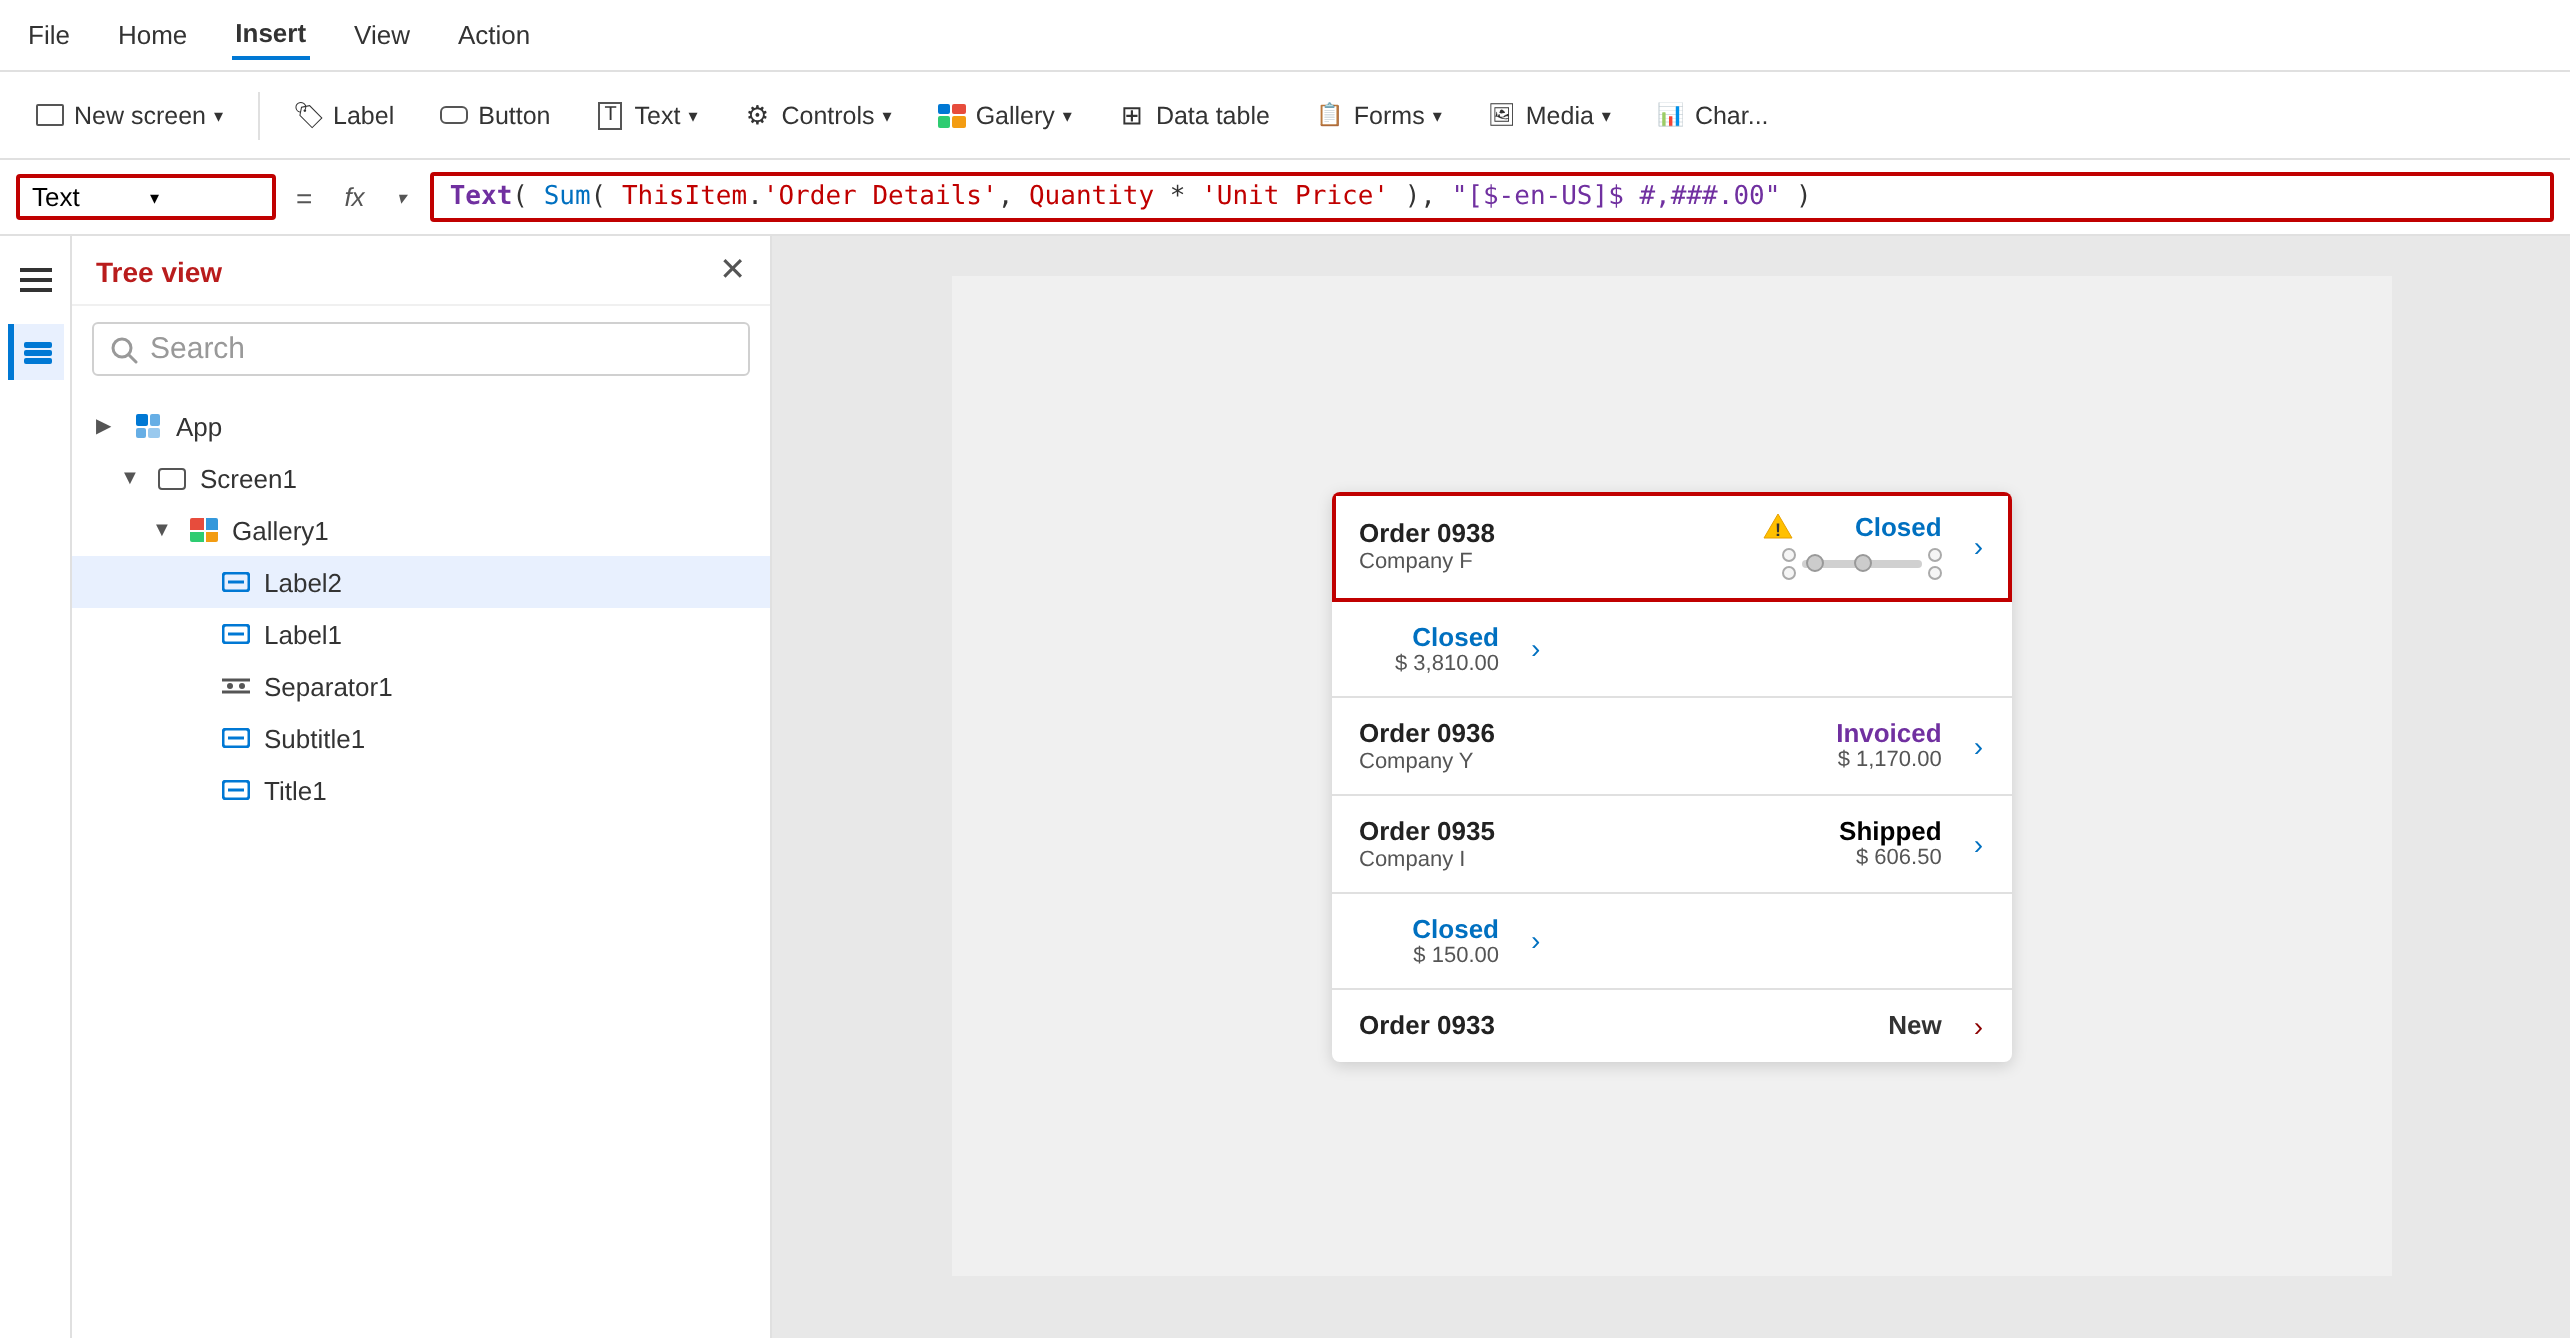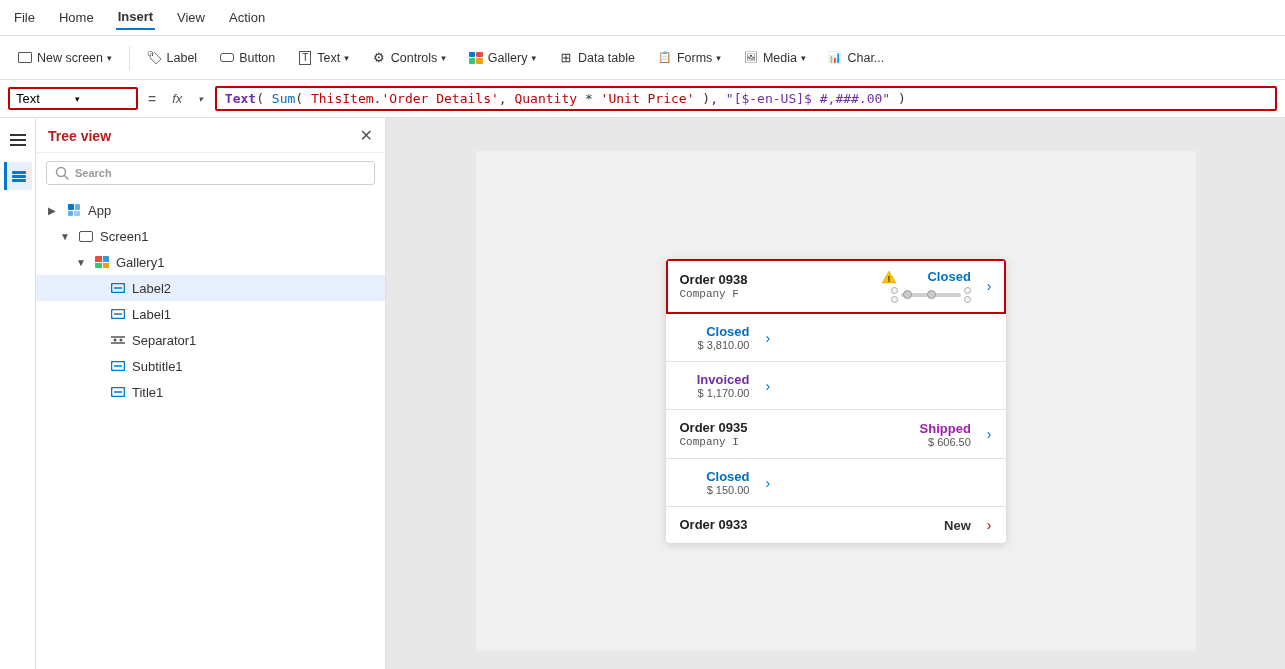--- a/index.html
+++ b/index.html
@@ -180,25 +180,24 @@
       align-items: center;
       border: 1px solid #d0d0d0;
       border-radius: 3px;
       padding: 4px 8px;
       gap: 6px;
       background: #fff;
     }
     .tree-search input {
       border: none;
       outline: none;
-      font-size: 11px;
+      font-size: 15px;
       color: #0c4a6e;
       flex: 1;
       background: transparent;
-      font-weight: bold;
     }
     .tree-search input::placeholder { color: #999; }
 
     .tree-items {
       overflow-y: auto;
       flex: 1;
       padding: 4px 0;
     }
     .tree-item {
       display: flex;
@@ -233,21 +232,21 @@
     }
 
     
     .canvas-area {
       flex: 1;
       background: #e8e8e8;
       overflow: auto;
       display: flex;
       align-items: flex-start;
       justify-content: center;
-      padding: 33px;
+      padding: 20px;
     }
 
     
     .app-canvas {
       background: #f0f0f0;
       width: 720px;
       min-height: 500px;
       position: relative;
       display: flex;
       align-items: center;
@@ -277,36 +276,35 @@
     }
     .gallery-row-order {
       font-weight: 700;
       font-size: 13px;
       color: #222;
     }
     .gallery-row-company {
       font-size: 11px;
       color: #555;
       margin-top: 1px;
-      font-family: Liberation Mono, monospace;
     }
     .gallery-row-status {
       font-size: 13px;
       font-weight: 600;
       text-align: right;
       min-width: 70px;
     }
     .gallery-row-amount {
       font-size: 11px;
       color: #555;
       text-align: right;
     }
     .status-closed { color: #0070c0; }
     .status-invoiced { color: #7030a0; }
-    .status-shipped { color: #a21caf; }
+    .status-shipped { color: #000000; }
     .status-new { color: #333; }
     .gallery-chevron {
       color: #0070c0;
       font-size: 14px;
       margin-left: 6px;
     }
     .gallery-chevron-down {
       color: #c00000;
       font-size: 14px;
       margin-left: 6px;
@@ -592,20 +590,24 @@
 
         <div class="gallery-row">
           <div style="text-align:right;">
             <div class="gallery-row-status status-closed">Closed</div>
             <div class="gallery-row-amount">$ 3,810.00</div>
           </div>
           <span class="gallery-chevron">›</span>
         </div>
 
         <div class="gallery-row">
+          <div class="gallery-row-info">
+            <div class="gallery-row-order">Order 0936</div>
+            <div class="gallery-row-company">Company Y</div>
+          </div>
           <div style="text-align:right;">
             <div class="gallery-row-status status-invoiced">Invoiced</div>
             <div class="gallery-row-amount">$ 1,170.00</div>
           </div>
           <span class="gallery-chevron">›</span>
         </div>
 
         <div class="gallery-row">
           <div class="gallery-row-info">
             <div class="gallery-row-order">Order 0935</div>

